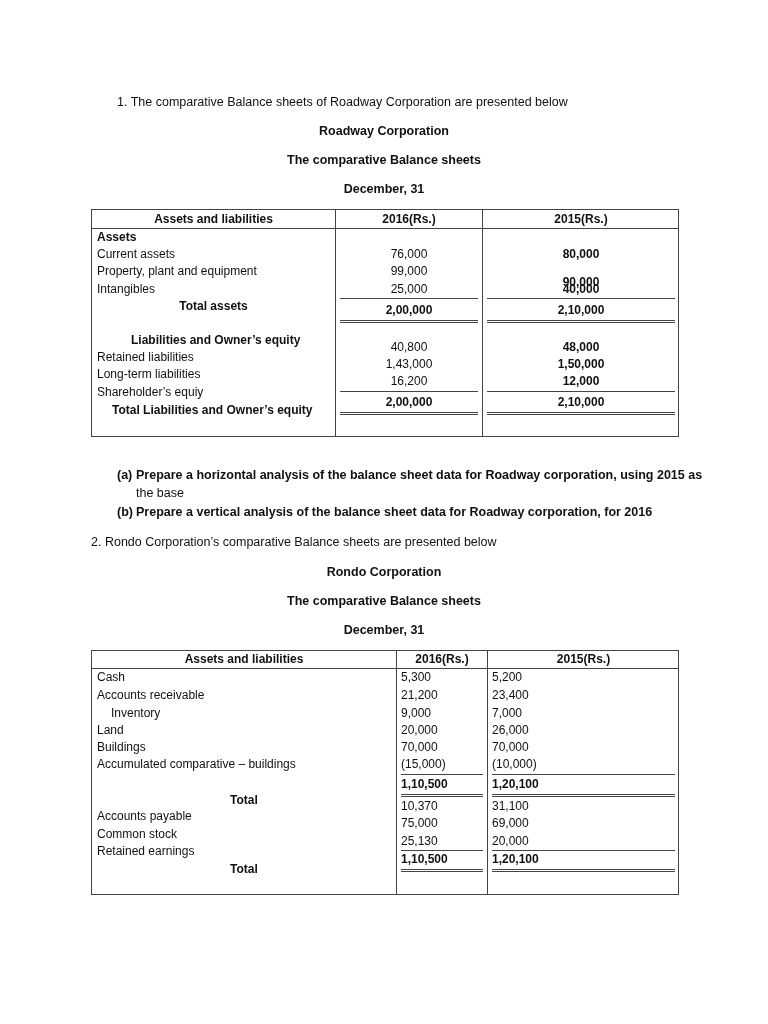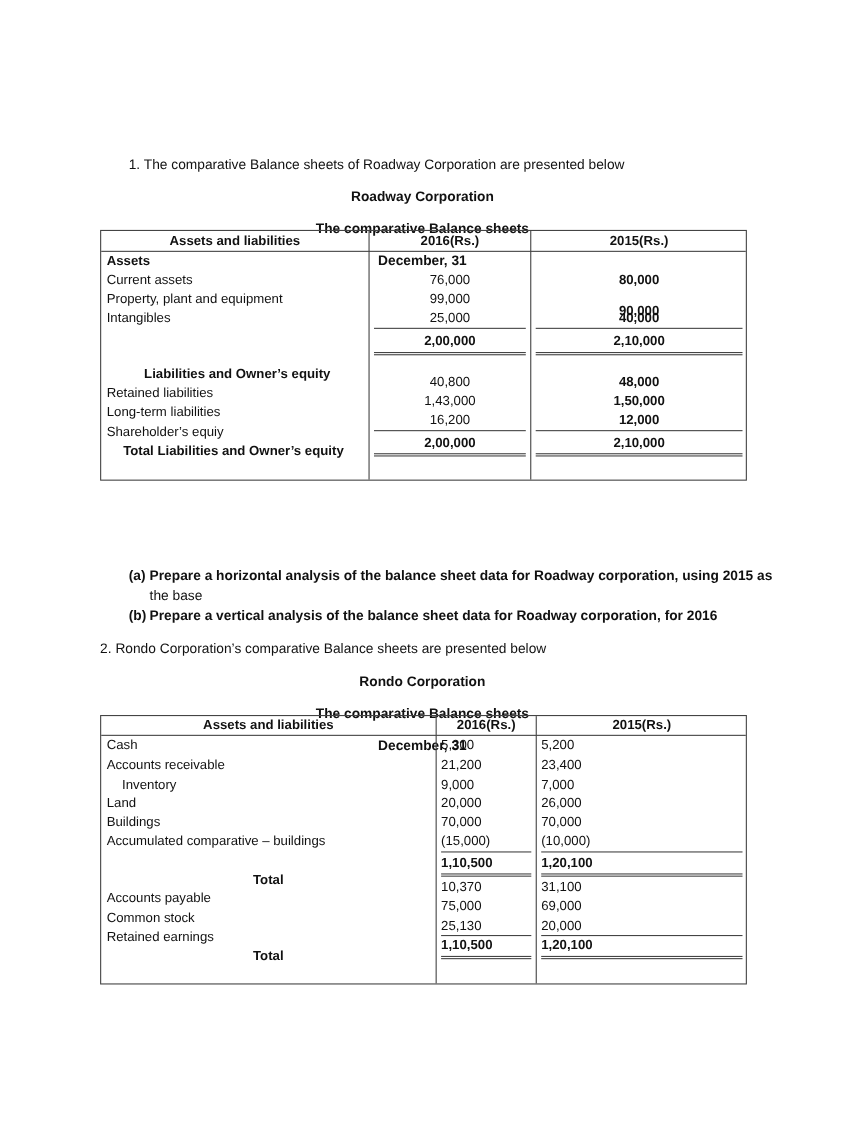--- a/index.html
+++ b/index.html
@@ -1,18 +1,18 @@
 <!DOCTYPE html>
 <html><head>
 <meta charset="utf-8">
 <style>
   html, body { margin: 0; padding: 0; background: #fff; }
   body { width: 768px; height: 1024px; position: relative; overflow: hidden;
          font-family: "Liberation Sans", sans-serif; color: #111; font-size: 12.5px; }
-  .abs { position: absolute; white-space: nowrap; margin-top: 48px; }
+  .abs { position: absolute; white-space: nowrap; }
   .bold { font-weight: bold; }
   .center { left: 0; width: 768px; text-align: center; }
   .tbl { position: absolute; border: 1px solid #444; box-sizing: border-box; }
   .vline { position: absolute; top: 0; bottom: 0; width: 1px; background: #444; }
   .hline { position: absolute; height: 1px; background: #444; }
   .dline { position: absolute; height: 3px; border-top: 1px solid #444; border-bottom: 1px solid #444; box-sizing: border-box; }
   .cell { position: absolute; white-space: nowrap; font-size: 12px; }
   .c { text-align: center; }
 </style>
 </head>
@@ -42,20 +42,21 @@
   <div class="cell c" style="left:244px;width:146px;top:54px;">99,000</div>
   <div class="cell bold c" style="left:391px;width:196px;top:54px;margin-top:11px;">90,000</div>
 
   <div class="cell" style="left:5px;top:72px;">Intangibles</div>
   <div class="cell c" style="left:244px;width:146px;top:72px;">25,000</div>
   <div class="cell bold c" style="left:391px;width:196px;top:72px;">40,000</div>
 
   <div class="hline" style="left:248px;width:138px;top:88px;"></div>
   <div class="hline" style="left:395px;width:188px;top:88px;"></div>
 
+  <div class="cell bold c" style="left:0;width:243px;top:89px;">Total assets</div>
   <div class="cell bold c" style="left:244px;width:146px;top:93px;">2,00,000</div>
   <div class="cell bold c" style="left:391px;width:196px;top:93px;">2,10,000</div>
 
   <div class="dline" style="left:248px;width:138px;top:110px;"></div>
   <div class="dline" style="left:395px;width:188px;top:110px;"></div>
 
   <div class="cell bold" style="left:5px;top:123px;padding-left:34px;">Liabilities and Owner’s equity</div>
   <div class="cell" style="left:5px;top:140px;">Retained liabilities</div>
   <div class="cell" style="left:5px;top:157px;">Long-term liabilities</div>
   <div class="cell" style="left:5px;top:175px;">Shareholder’s equiy</div>

